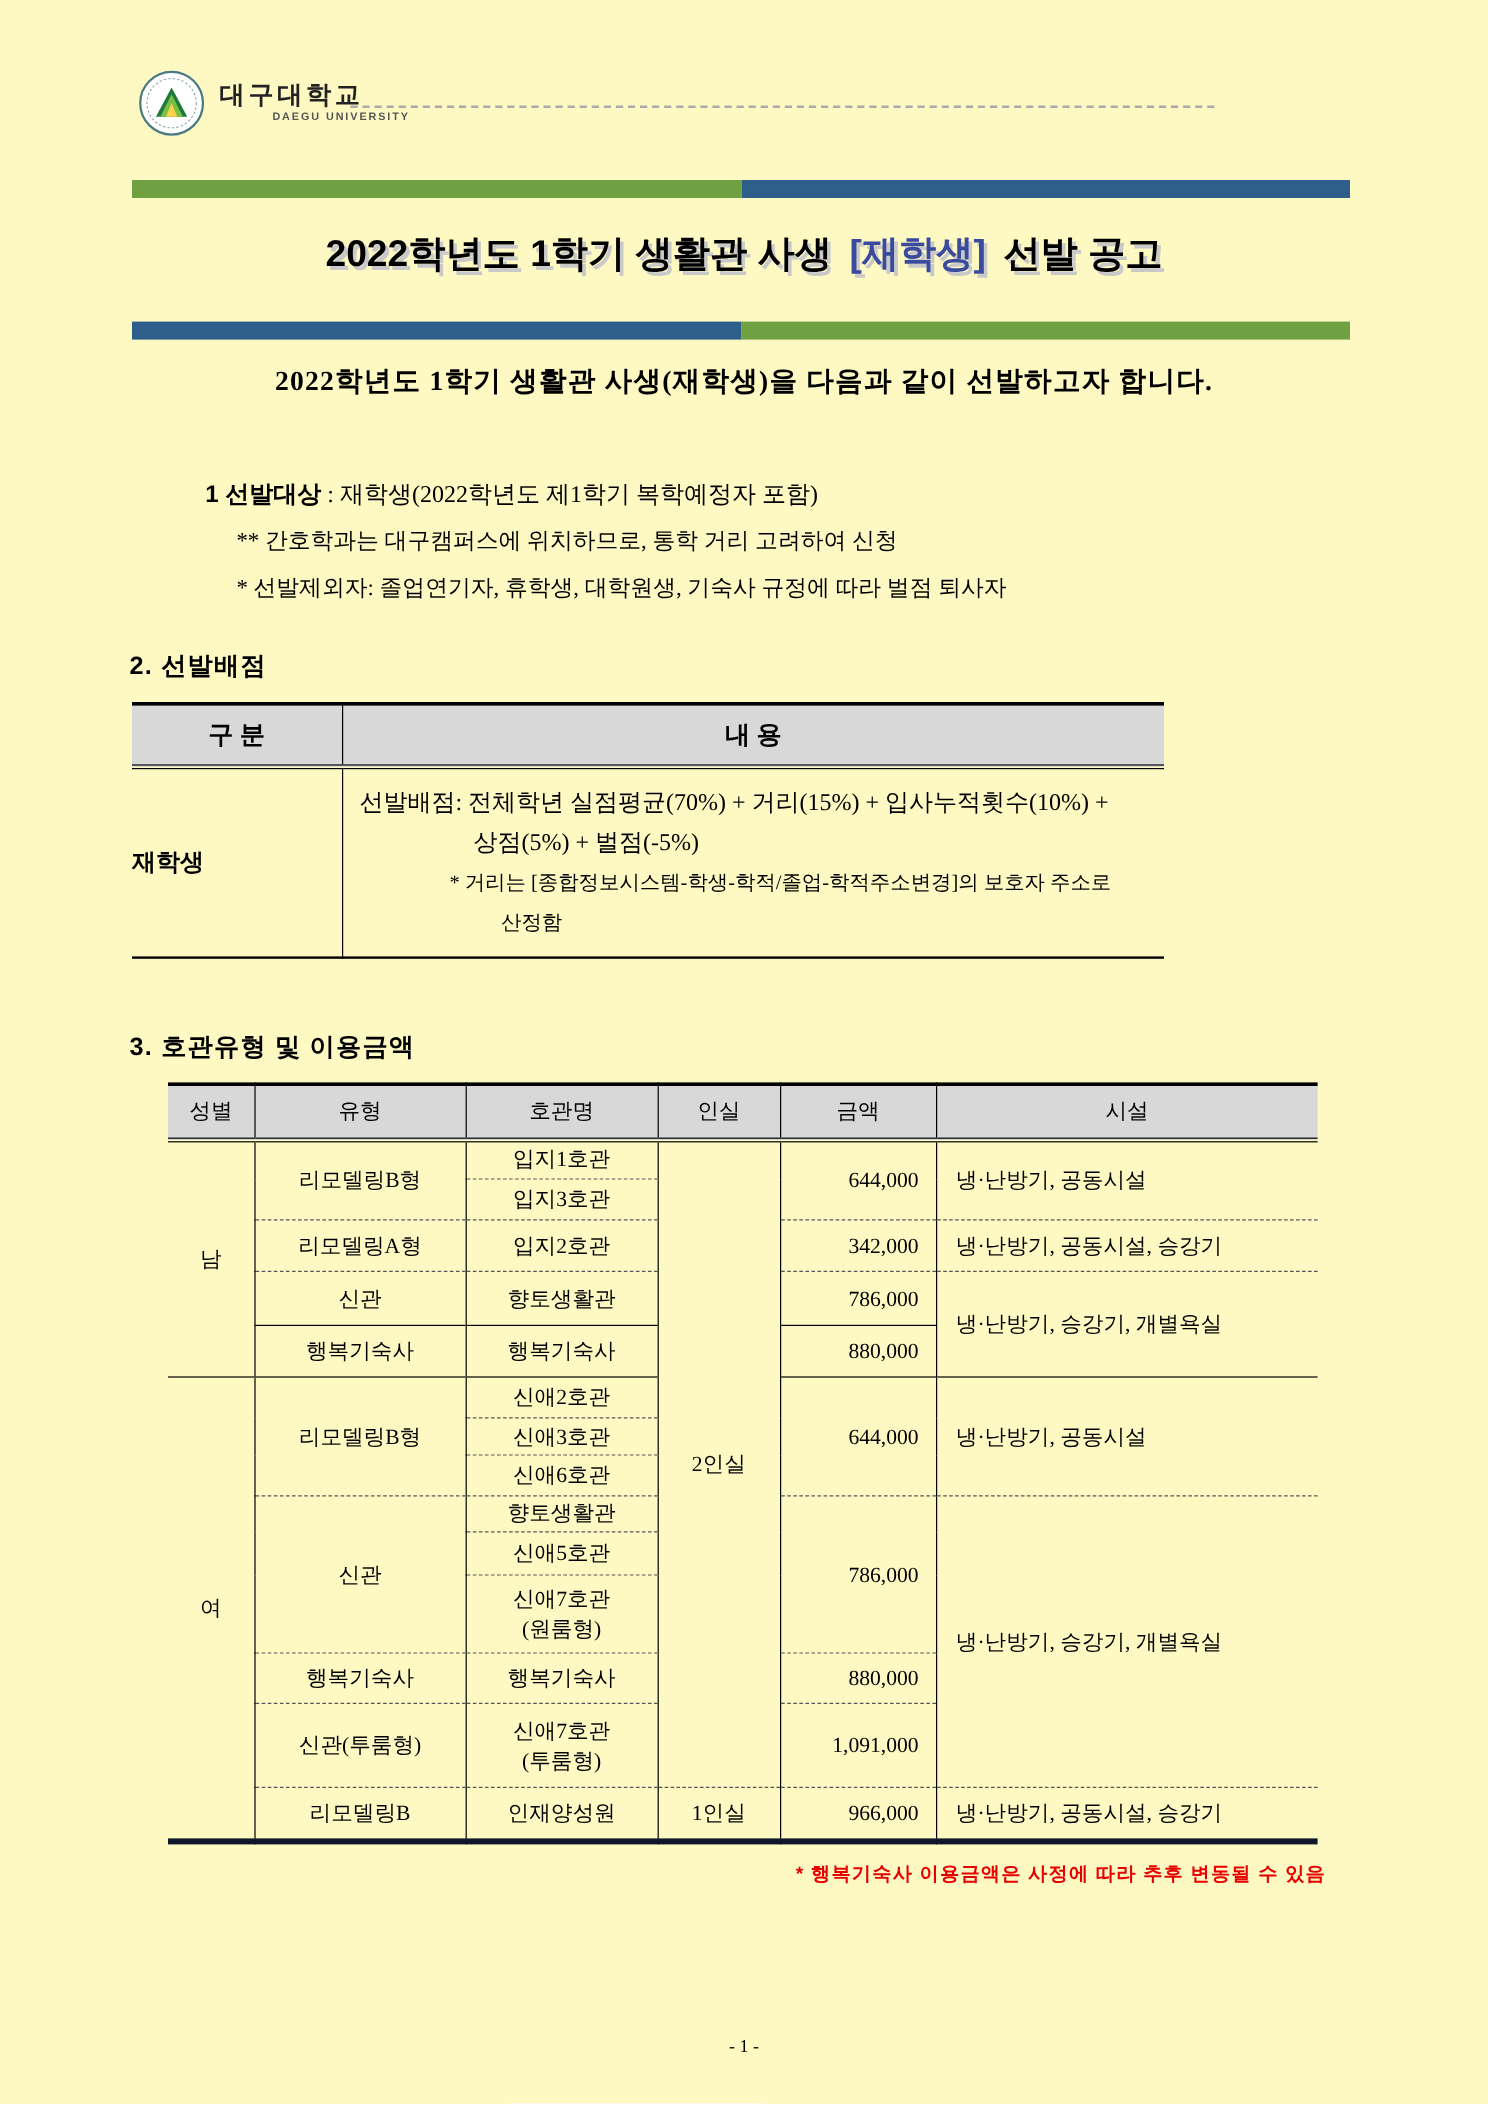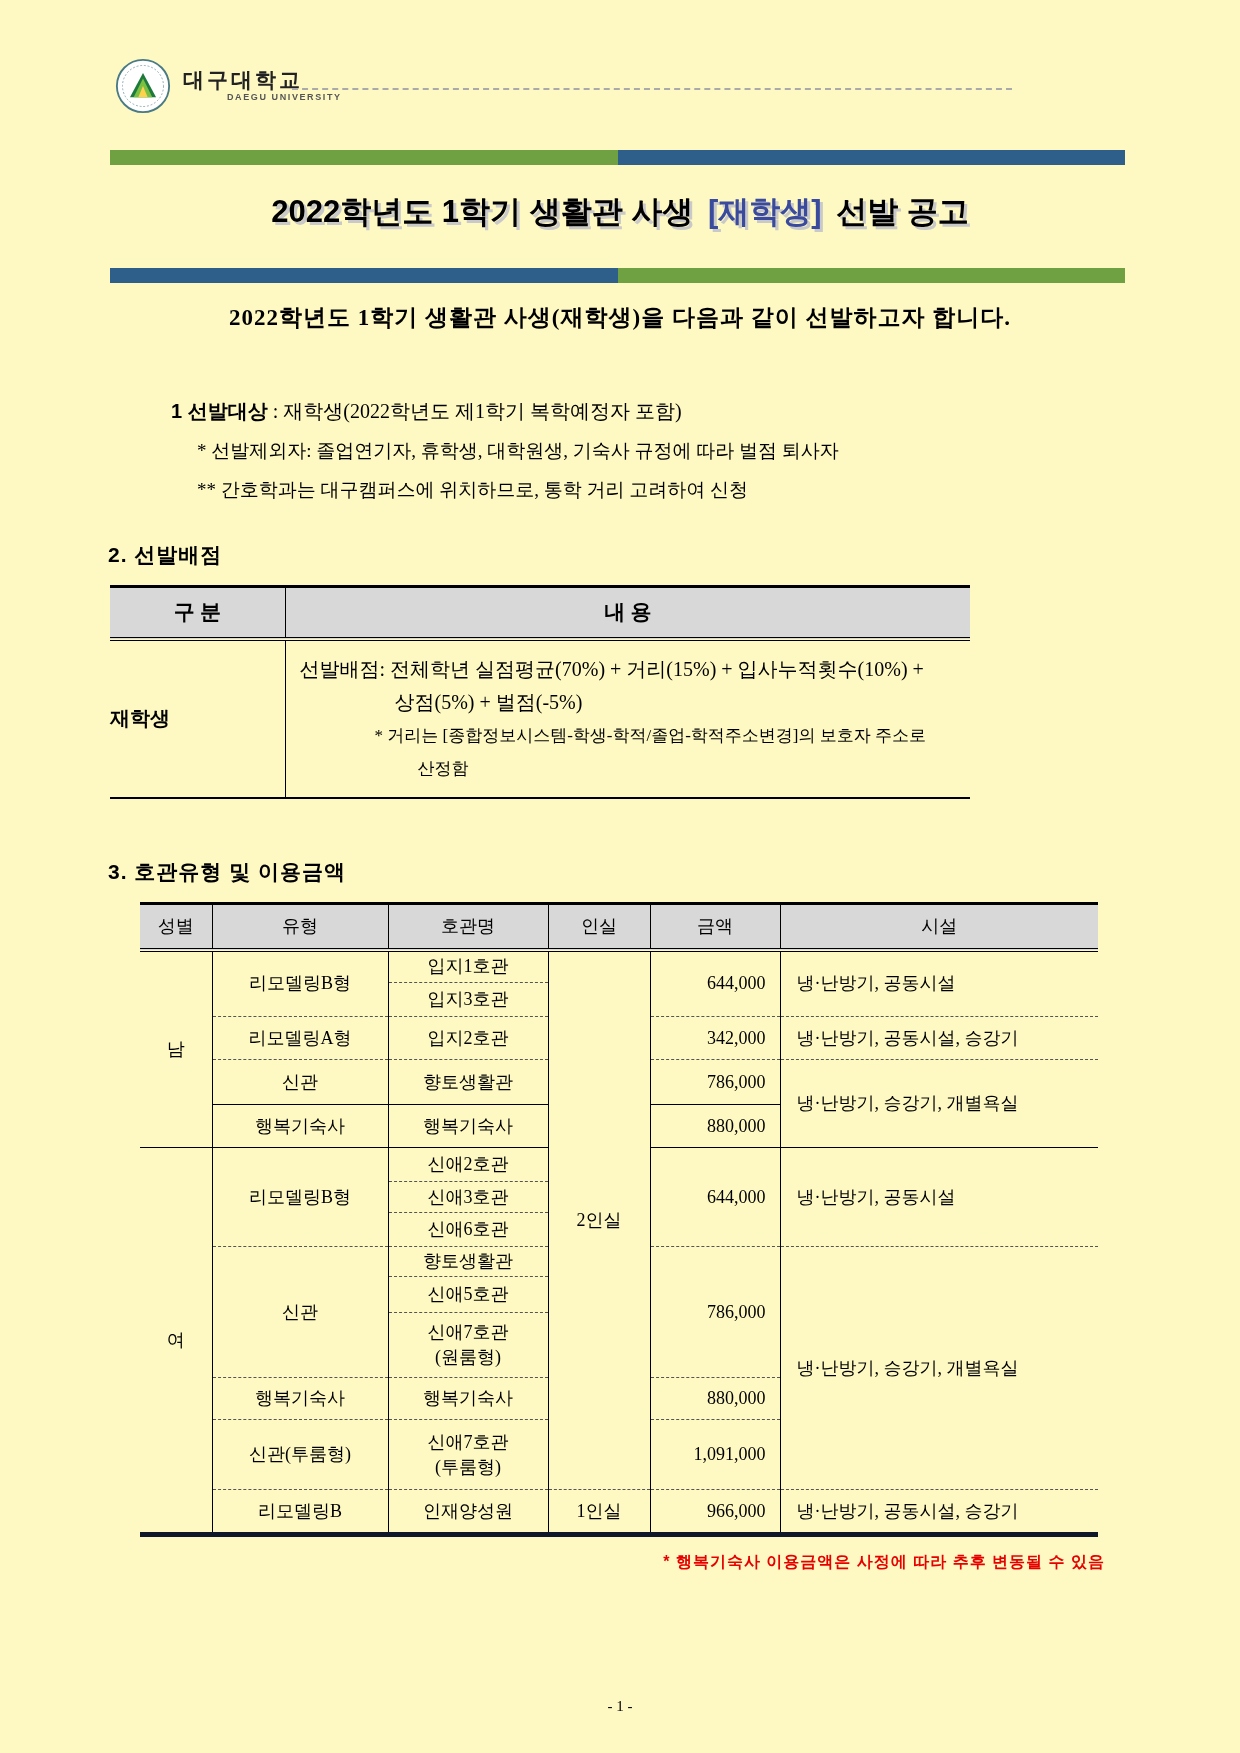--- a/index.html
+++ b/index.html
@@ -135,22 +135,22 @@
     <div class="half" style="background:#2E5F8A"></div>
     <div class="half" style="background:#6FA143"></div>
   </div>
 
   <div class="intro">2022학년도 1학기 생활관 사생(재학생)을 다음과 같이 선발하고자 합니다.</div>
 
   <div class="s1">
     <div>
       <span class="s1-title">1 선발대상</span><span> : 재학생(2022학년도 제1학기 복학예정자 포함)</span>
     </div>
+    <div class="sub">** 간호학과는 대구캠퍼스에 위치하므로, 통학 거리 고려하여 신청</div>
     <div class="sub">* 선발제외자: 졸업연기자, 휴학생, 대학원생, 기숙사 규정에 따라 벌점 퇴사자</div>
-    <div class="sub">** 간호학과는 대구캠퍼스에 위치하므로, 통학 거리 고려하여 신청</div>
   </div>
 
   <div class="sec-head s2h">2. 선발배점</div>
 
   <table class="t2">
     <tbody>
         <tr>
       <th class="c1">구 분</th>
       <th>내  용</th>
     </tr>

